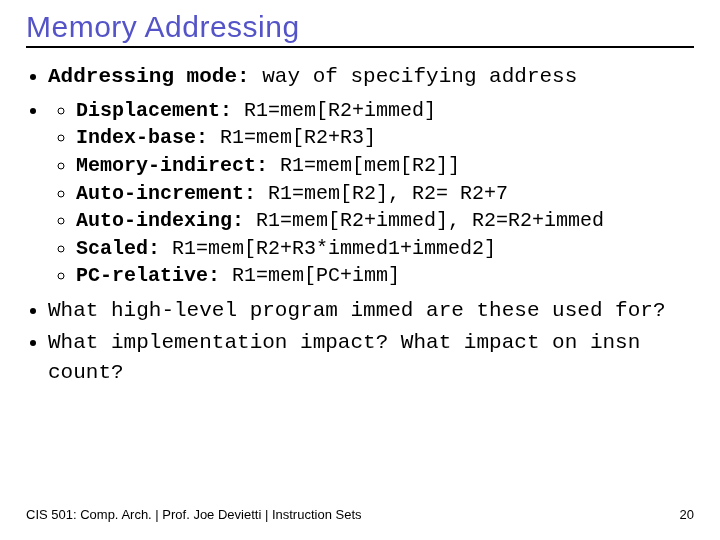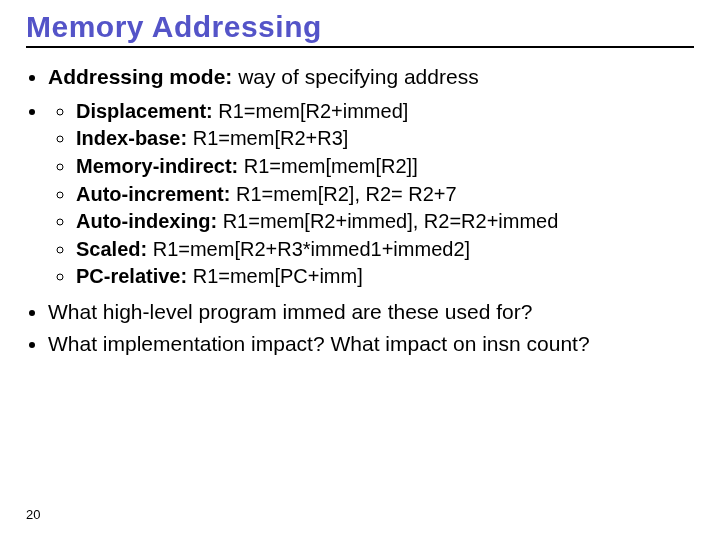--- a/index.html
+++ b/index.html
@@ -12,34 +12,35 @@
     color: #000;
     position: relative;
     box-sizing: border-box;
   }
   .slide {
     padding: 10px 26px 0 26px;
   }
   .title {
     font-size: 30px;
     color: #5454c8;
-    font-weight: 700;
+    font-weight: 400;
     margin: 0 0 2px 0;
     letter-spacing: 0.5px;
   }
   .rule {
     border: none;
     border-top: 2px solid #000;
     margin: 0 0 14px 0;
   }
   ul.lvl1 {
     margin: 0;
     padding-left: 22px;
     font-size: 21px;
     line-height: 1.42;
+    font-family: Liberation Mono, monospace;
   }
   ul.lvl1 > li {
     margin-bottom: 2px;
   }
   ul.lvl2 {
     margin: 4px 0 6px 0;
     padding-left: 28px;
     font-size: 18px;
     line-height: 1.45;
   }
@@ -82,14 +83,15 @@
         <li><span class="bold">Scaled:</span><span>  R1=mem[R2+R3*immed1+immed2]</span></li>
         <li><span class="bold">PC-relative:</span><span> R1=mem[PC+imm]</span></li>
       </ul>
     </li>
     <li>What high-level program immed are these used for?</li>
     <li>What implementation impact? What impact on insn count?</li>
   </ul>
 </div>
 
 <div class="footer">
+  <span>CIS 501: Comp. Arch.  |  Prof. Joe Devietti  |  Instruction Sets</span>
   <span>20</span>
 </div>
 
 </body></html>

